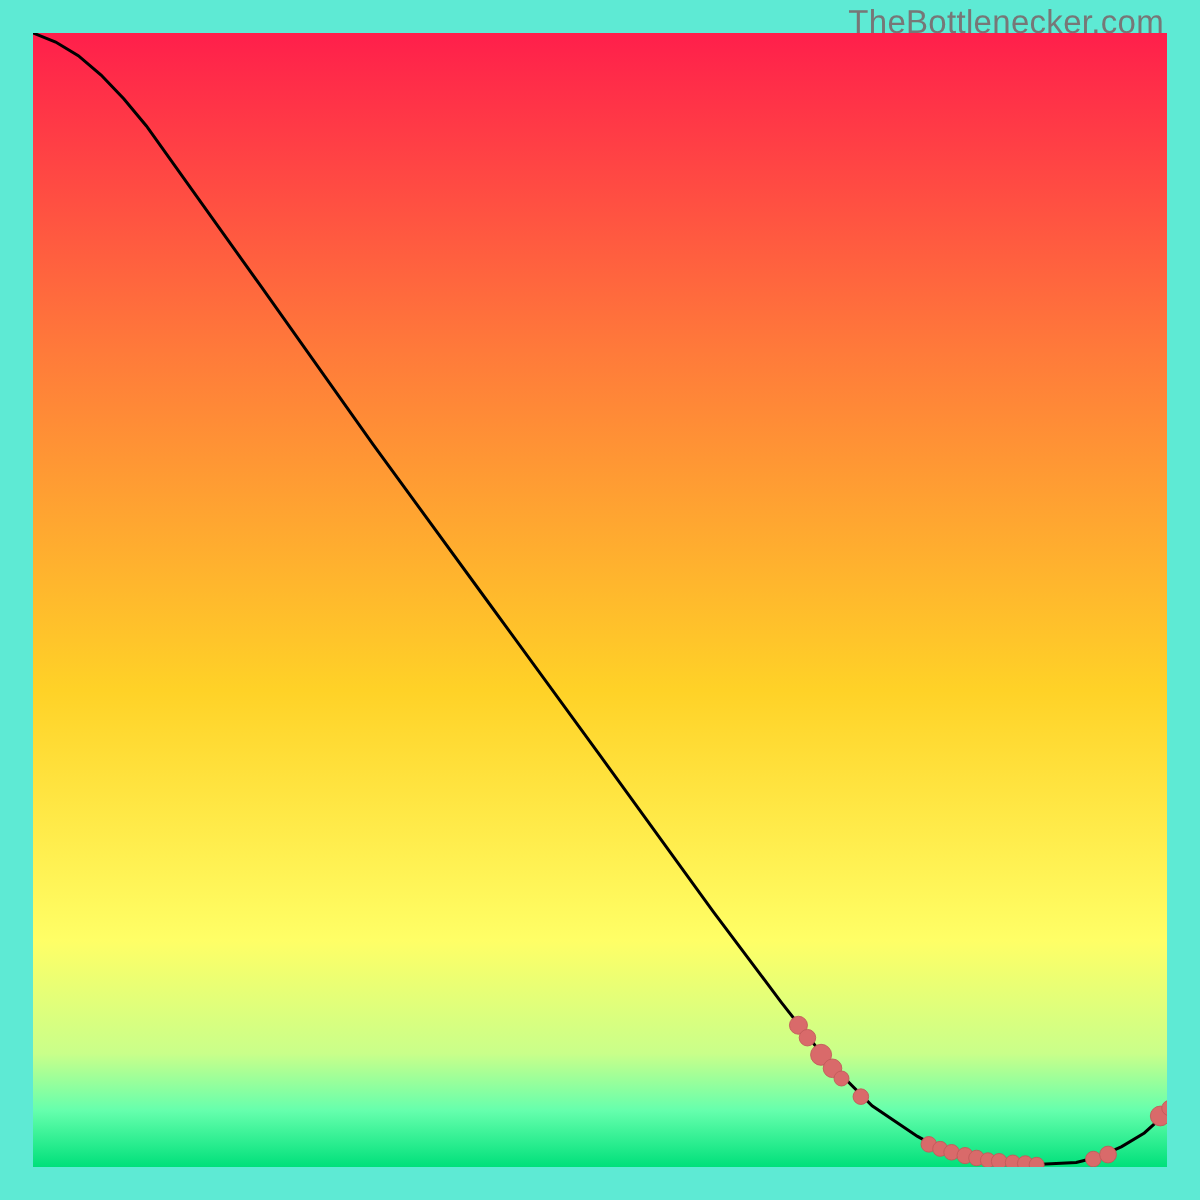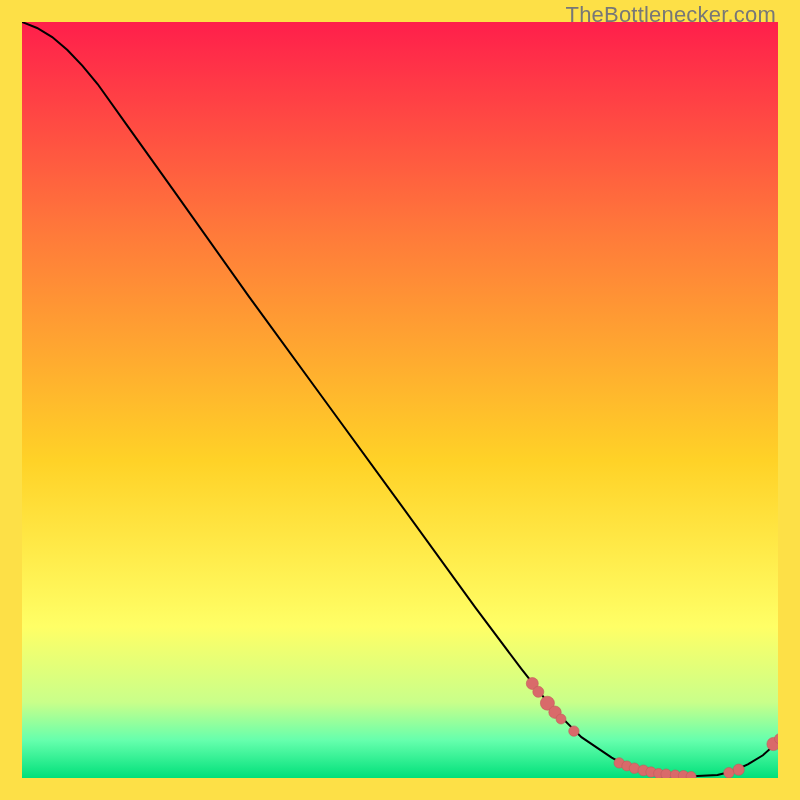--- a/index.html
+++ b/index.html
@@ -8,21 +8,21 @@
     width: 800px;
     height: 800px;
     background: #000;
     overflow: hidden;
     font-family: Arial, Helvetica, sans-serif;
   }
   .stage {
     position: relative;
     width: 800px;
     height: 800px;
-    background: #fde047;
+    background: #5eead4;
   }
   .plot {
     position: absolute;
     left: 22px;
     top: 22px;
     width: 756px;
     height: 756px;
   }
   .watermark {
     position: absolute;

